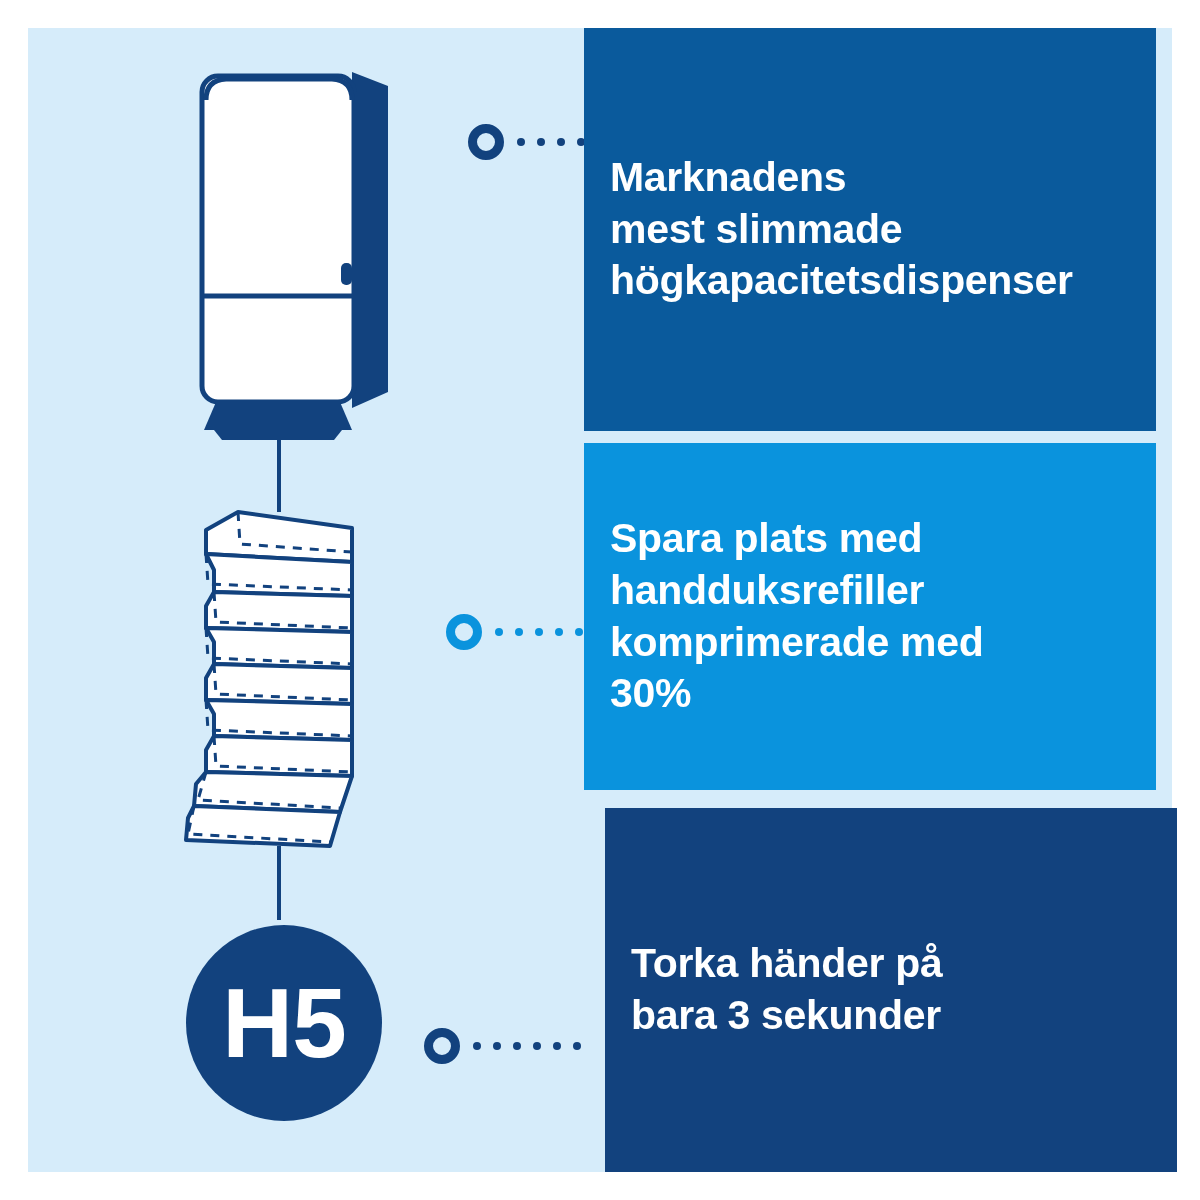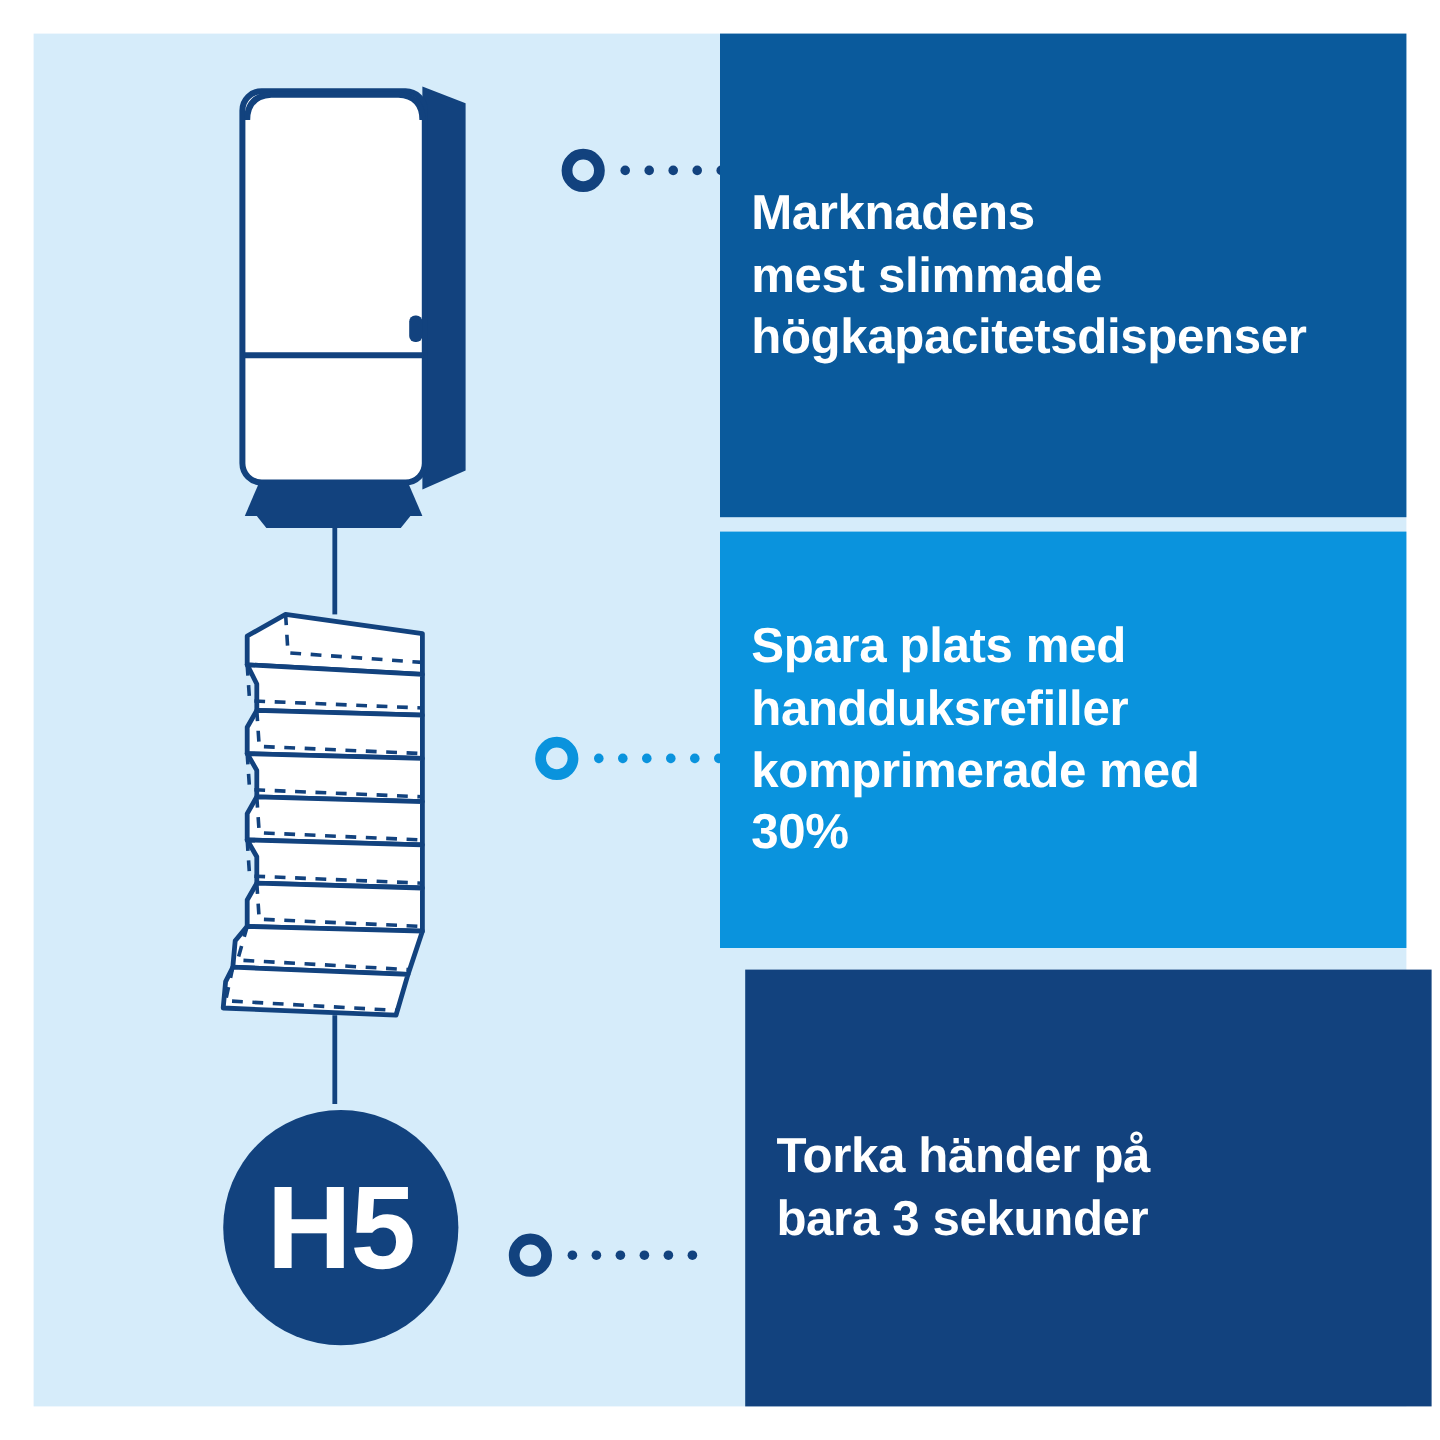--- a/index.html
+++ b/index.html
@@ -22,21 +22,21 @@
     left: 28px;
     top: 28px;
     width: 1144px;
     height: 1144px;
     background: #d6ecfa;
   }
 
   
   .panel {
     position: absolute;
-    left: 600px;
+    left: 584px;
     width: 572px;
     box-sizing: border-box;
     padding: 12px 26px;
     display: flex;
     align-items: center;
   }
   .panel-text {
     color: #ffffff;
     font-weight: bold;
     font-size: 41px;

